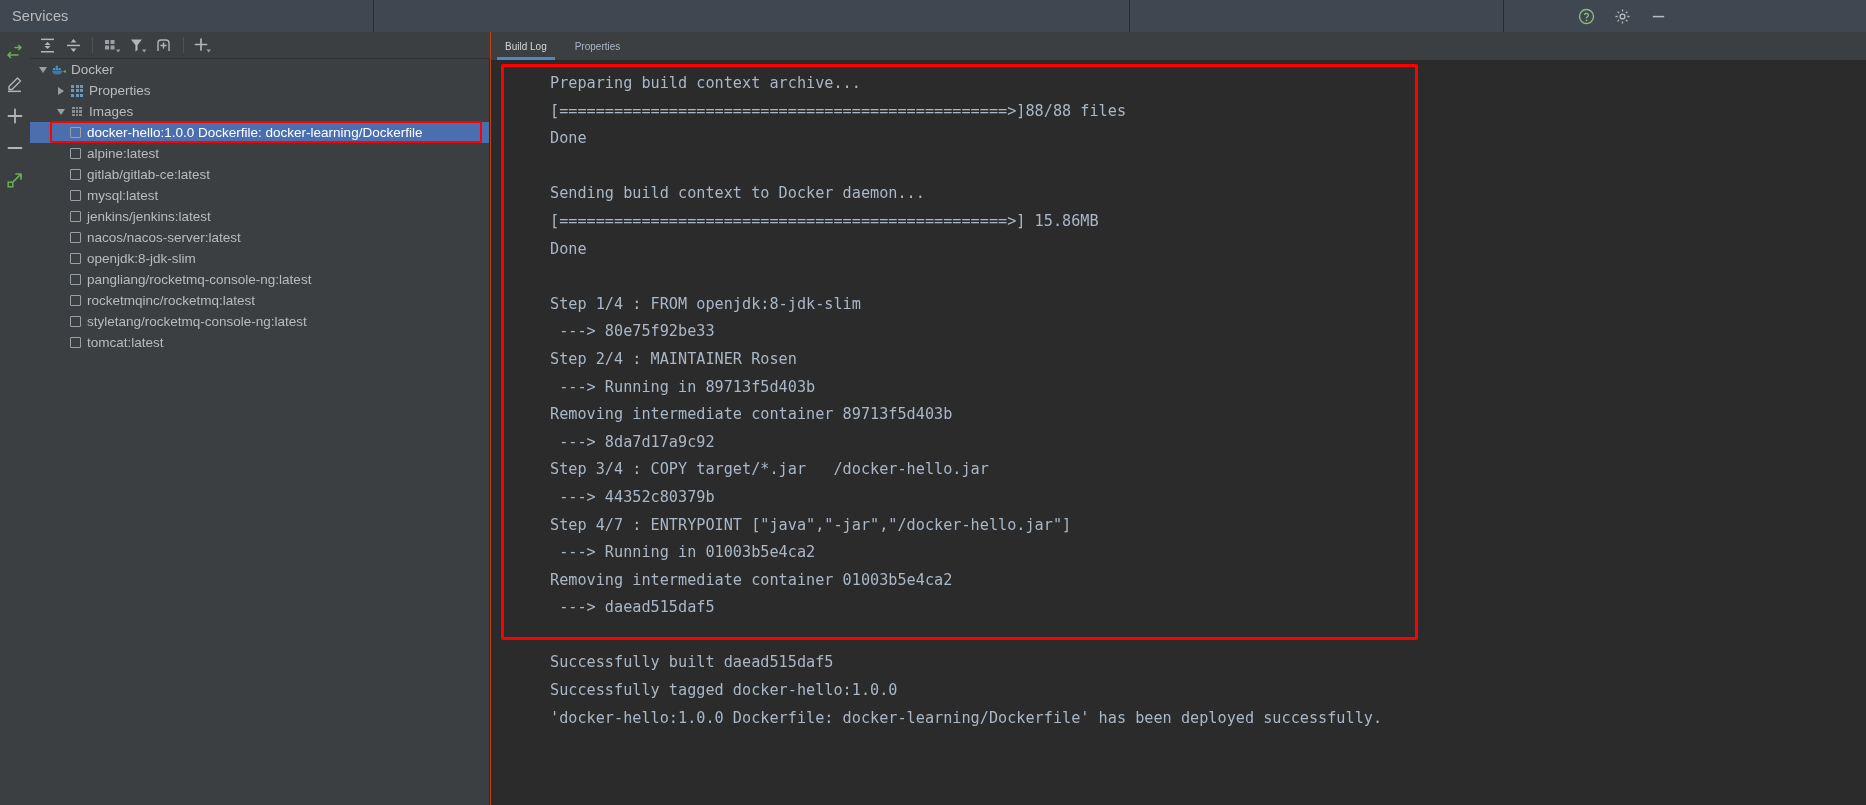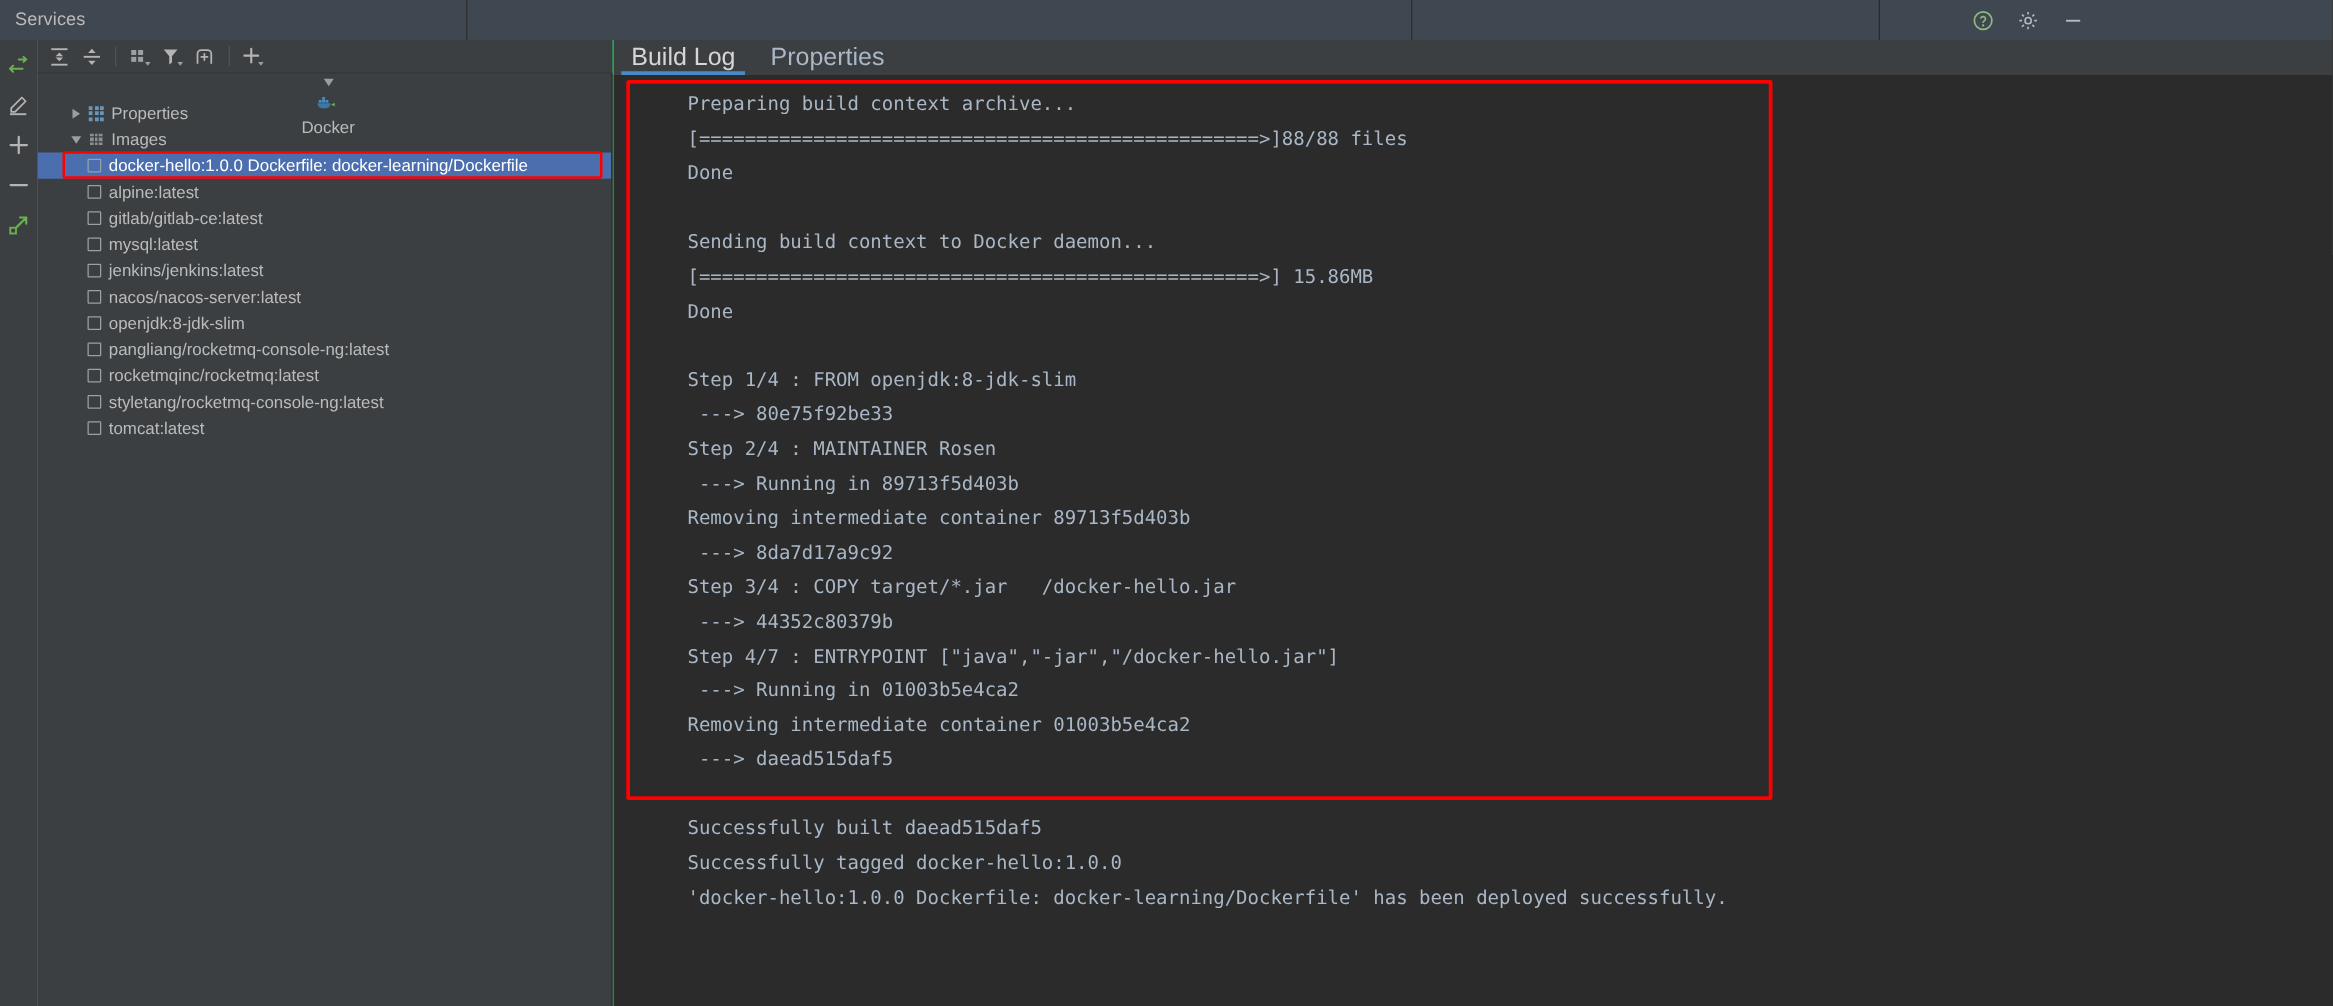--- a/index.html
+++ b/index.html
@@ -9,21 +9,21 @@
     height: 805px;
     background: #3c3f41;
     font-family: "Liberation Sans", sans-serif;
     overflow: hidden;
   }
 
   #app {
     position: relative;
     width: 1681px;
     height: 805px;
-    background: #22c55e;
+    background: #c2410c;
   }
 
   
   .titlebar {
     position: absolute;
     top: 0; left: 0;
     width: 1866px;
     height: 32px;
     background: #3c3f41;
     display: flex;
@@ -164,21 +164,21 @@
     border-radius: 1px;
     background: transparent;
   }
   .grid-icon { display: grid; grid-template-columns: repeat(3, 3px); grid-gap: 1.5px; }
   .grid-icon i { width: 3px; height: 3px; background: #6897bb; display: block; }
   .grid-icon.dim i { background: #8a8f94; }
   .grid-icon.fine { grid-template-columns: repeat(3, 2.5px); grid-gap: 1.2px; }
   .grid-icon.fine i { width: 2.5px; height: 2.5px; }
 
   
-  .ind0 { padding-left: 6px; flex-direction: column; }
+  .ind0 { padding-left: 6px; }
   .ind1 { padding-left: 24px; }
   .ind2 { padding-left: 36px; }
 
   
   .annot-tree {
     position: absolute;
     left: 50px;
     top: 121px;
     width: 432px;
     height: 22px;
@@ -196,21 +196,21 @@
     height: 28px;
     background: #3c3f41;
     display: flex;
     align-items: flex-end;
   }
   .tab {
     height: 28px;
     padding: 0 14px;
     display: flex;
     align-items: center;
-    font-size: 20px;
+    font-size: 10px;
     color: #a9b7c6;
     cursor: pointer;
     position: relative;
   }
   .tab.active { color: #d6d6d6; }
   .tab.active::after {
     content: "";
     position: absolute;
     left: 6px; right: 6px; bottom: 0;
     height: 3px;

